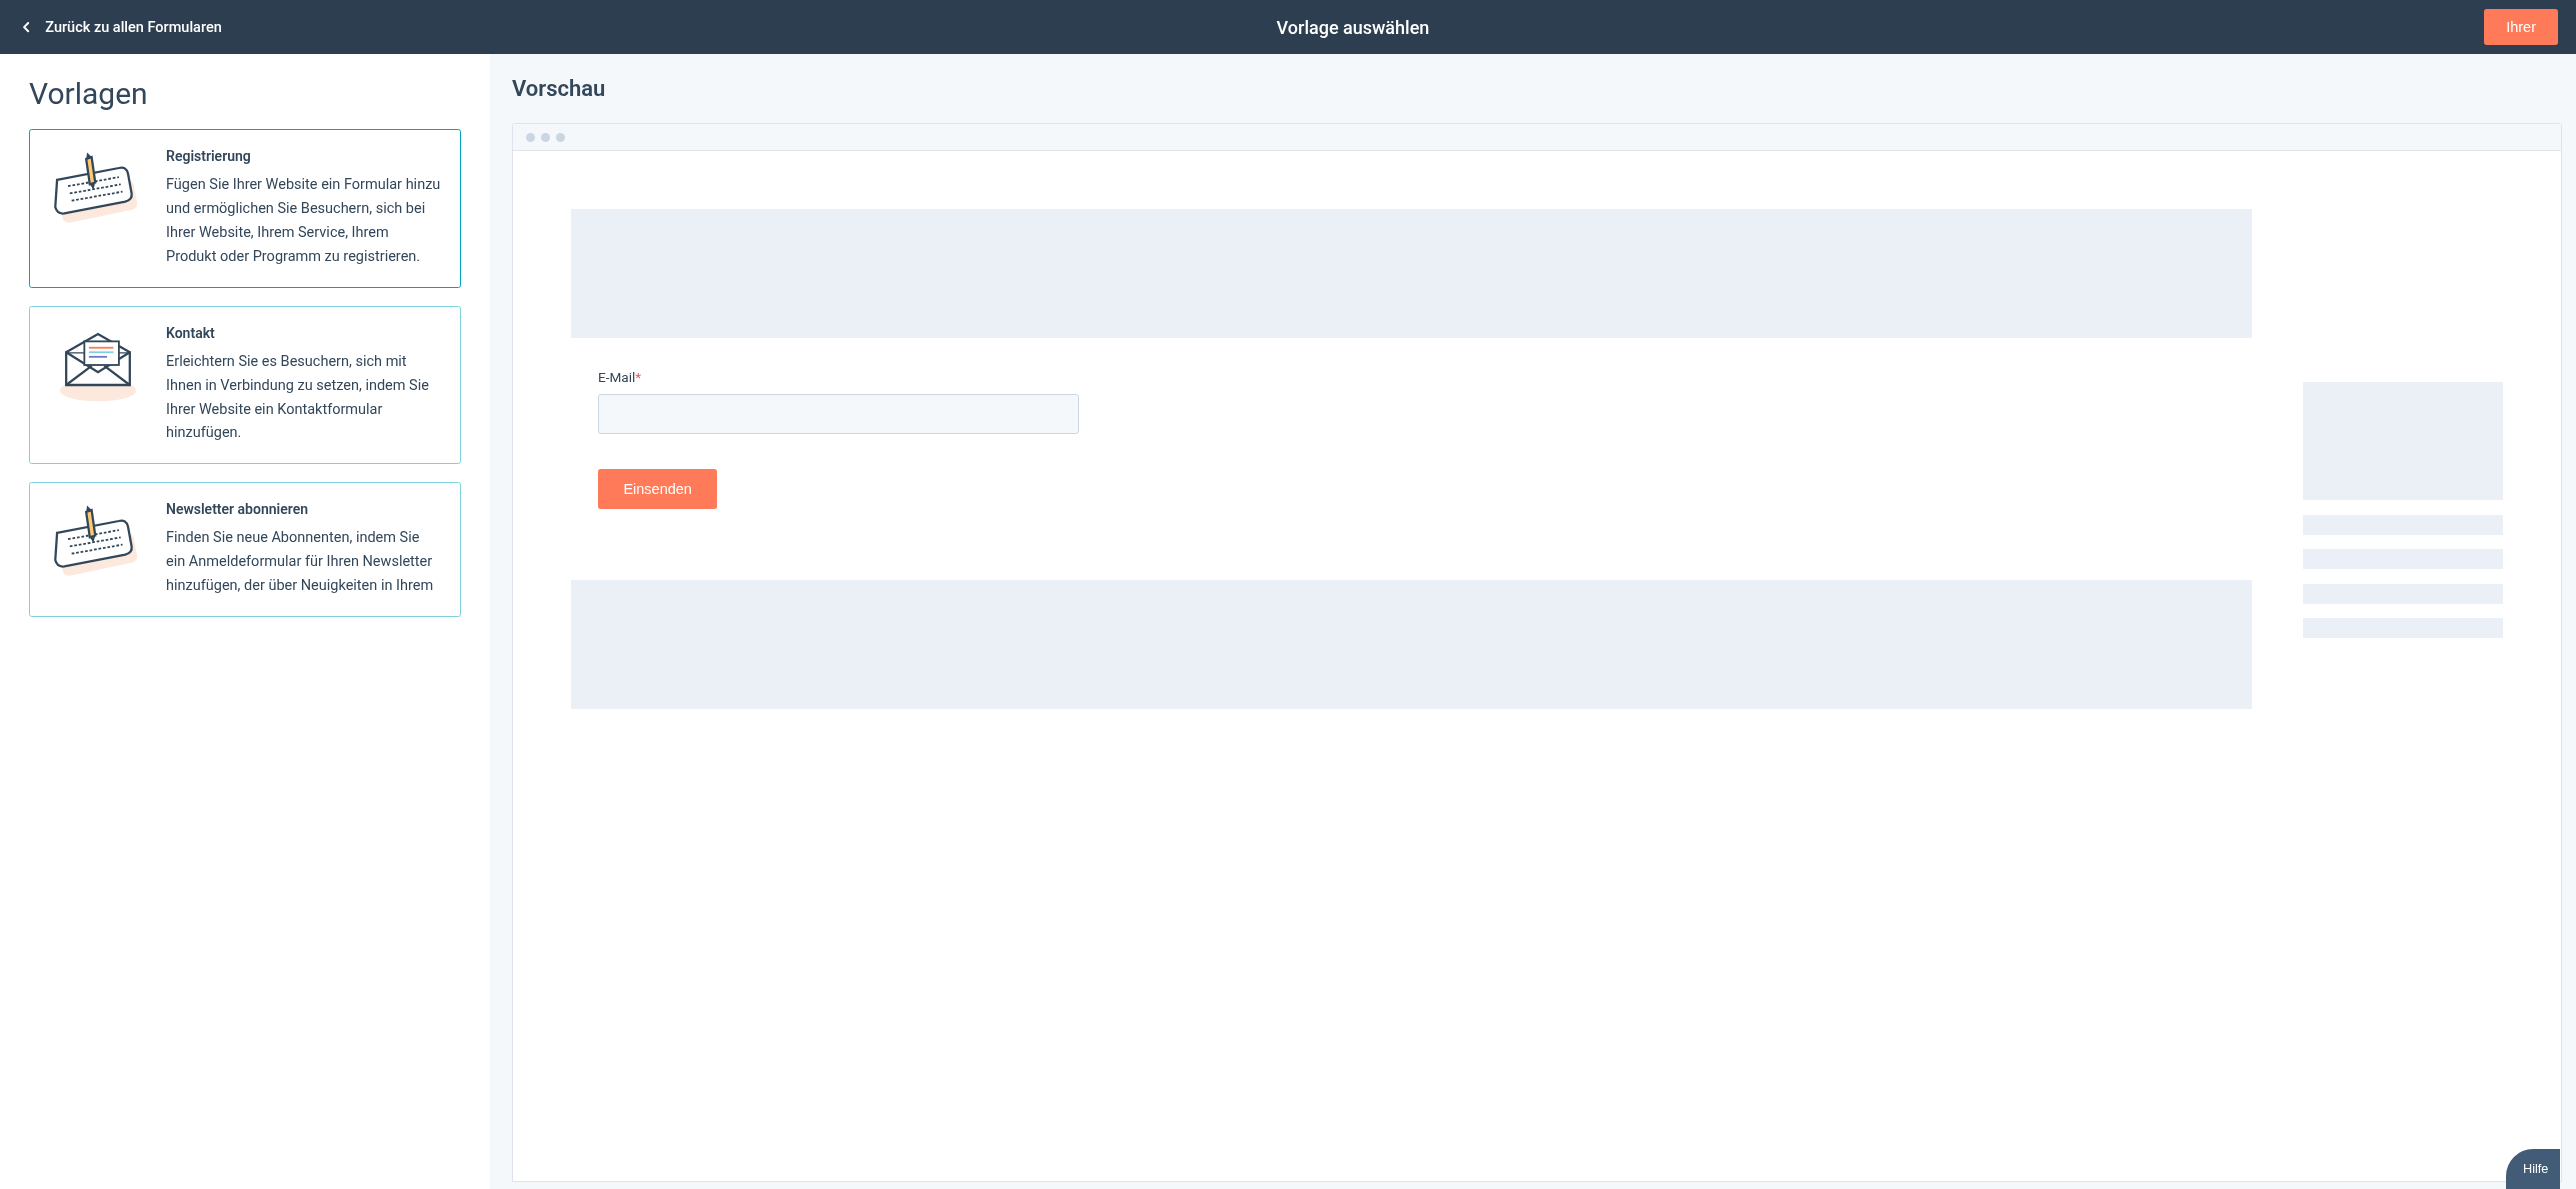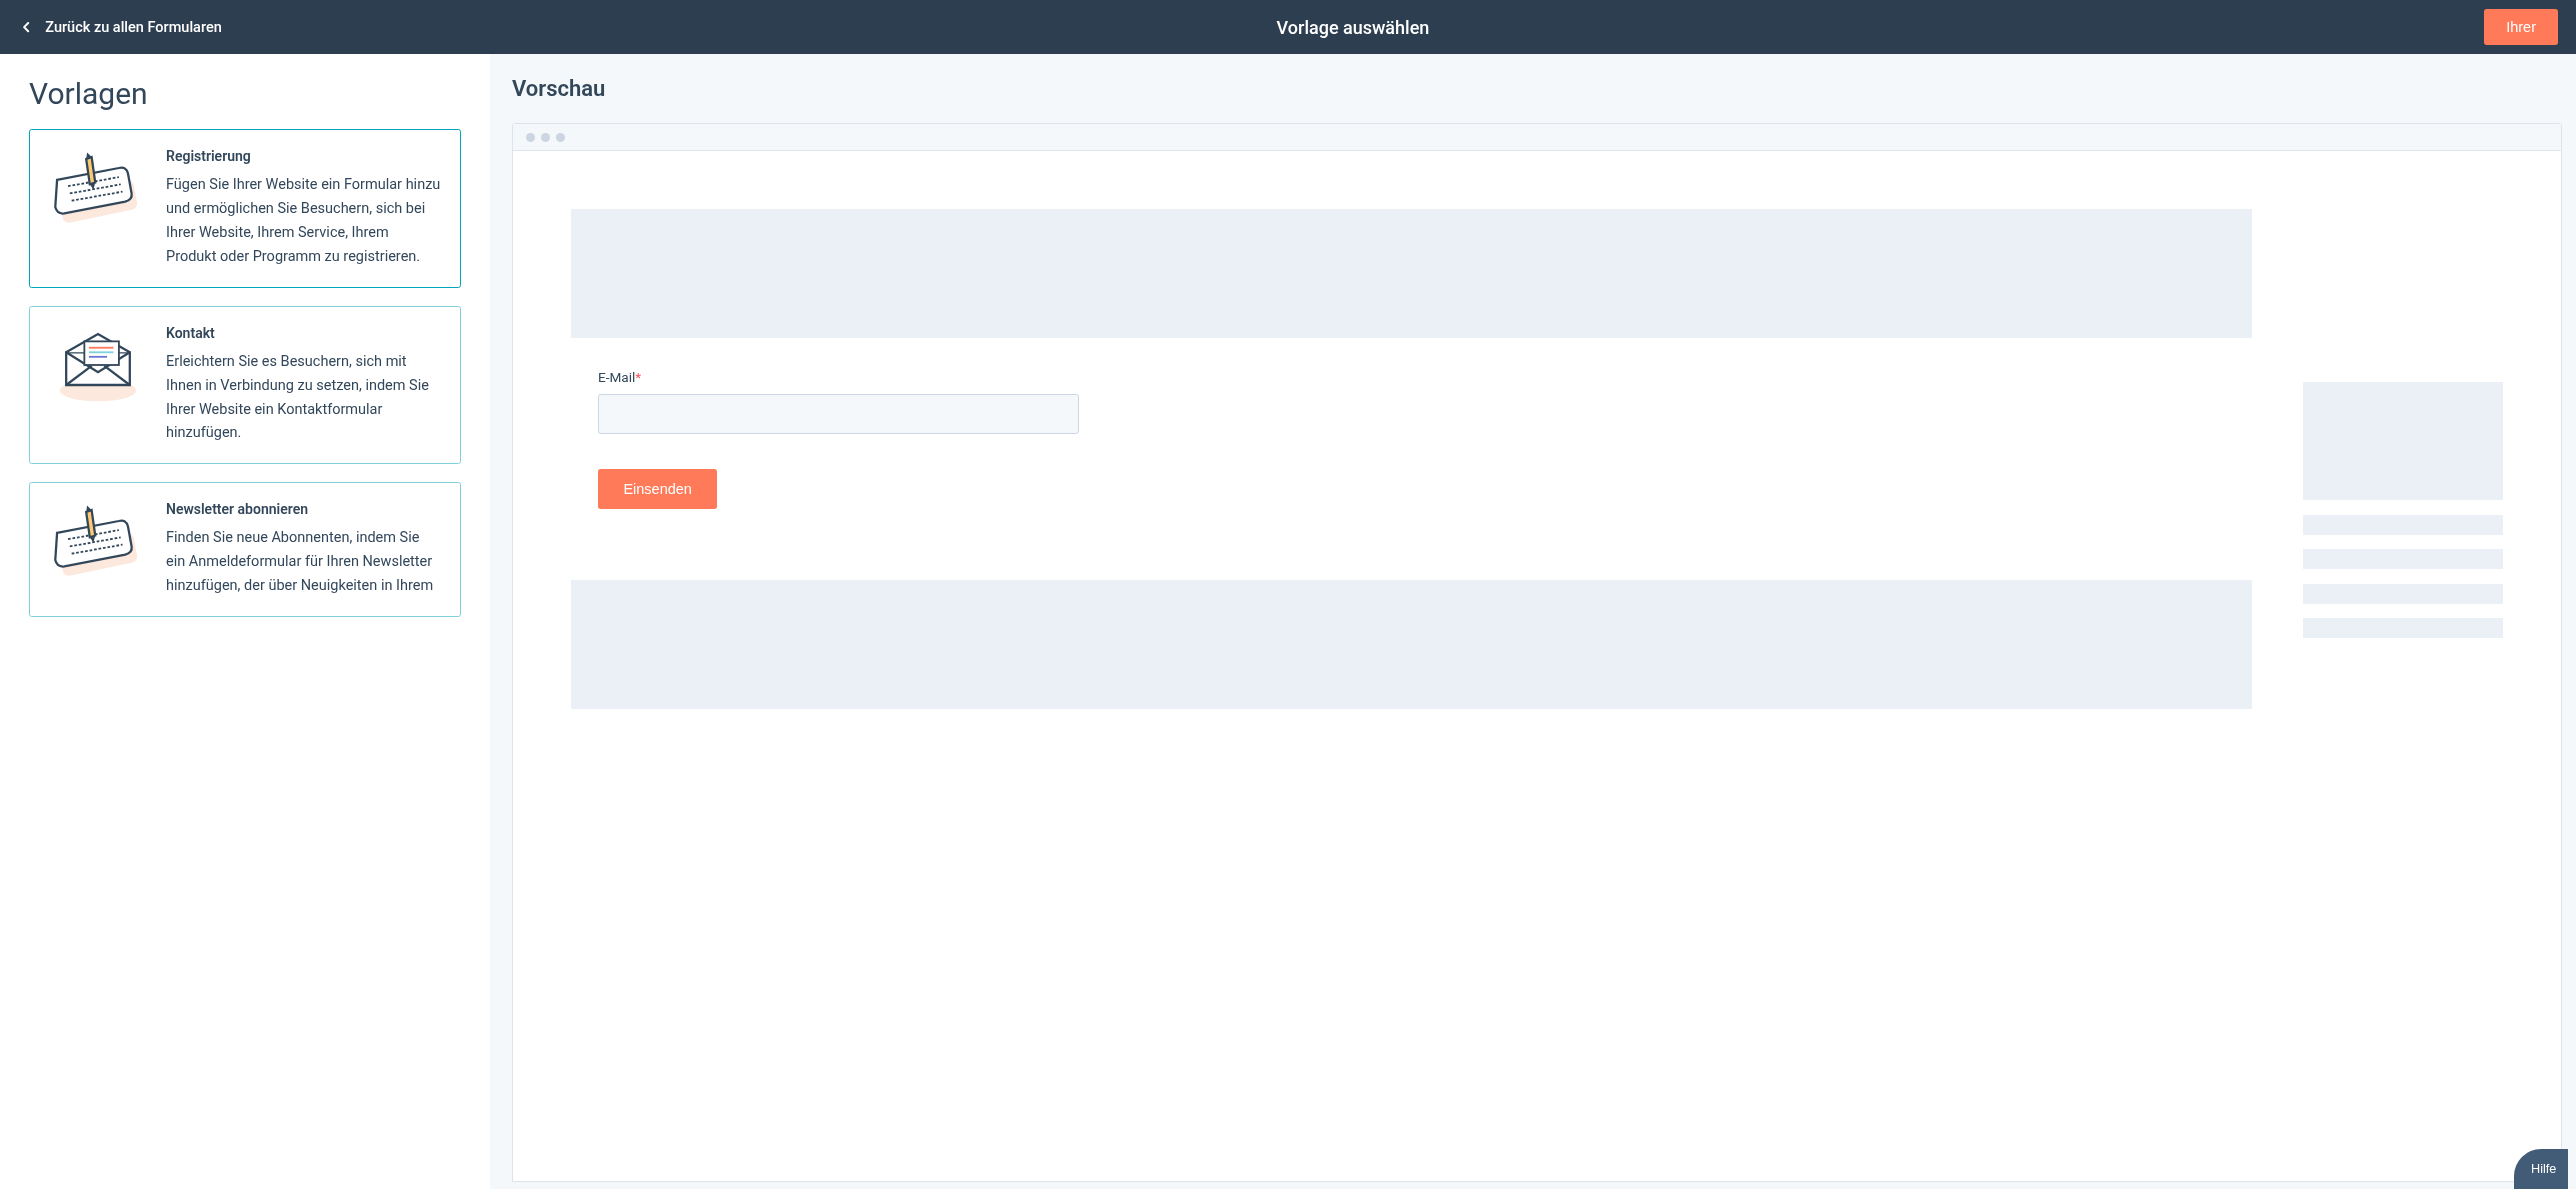--- a/index.html
+++ b/index.html
@@ -216,21 +216,21 @@
     }
     .sidebar-block-lg {
       height: 118px;
     }
     .sidebar-block-sm {
       height: 20px;
     }
     .help-btn {
       position: fixed;
       bottom: 0;
-      right: 8px;
+      right: 16px;
       width: 54px;
       height: 40px;
       background: #425b76;
       color: #fff;
       border: none;
       border-radius: 27px 0 0 0;
       font-size: 12.7px;
       font-weight: 500;
       cursor: pointer;
       display: flex;

